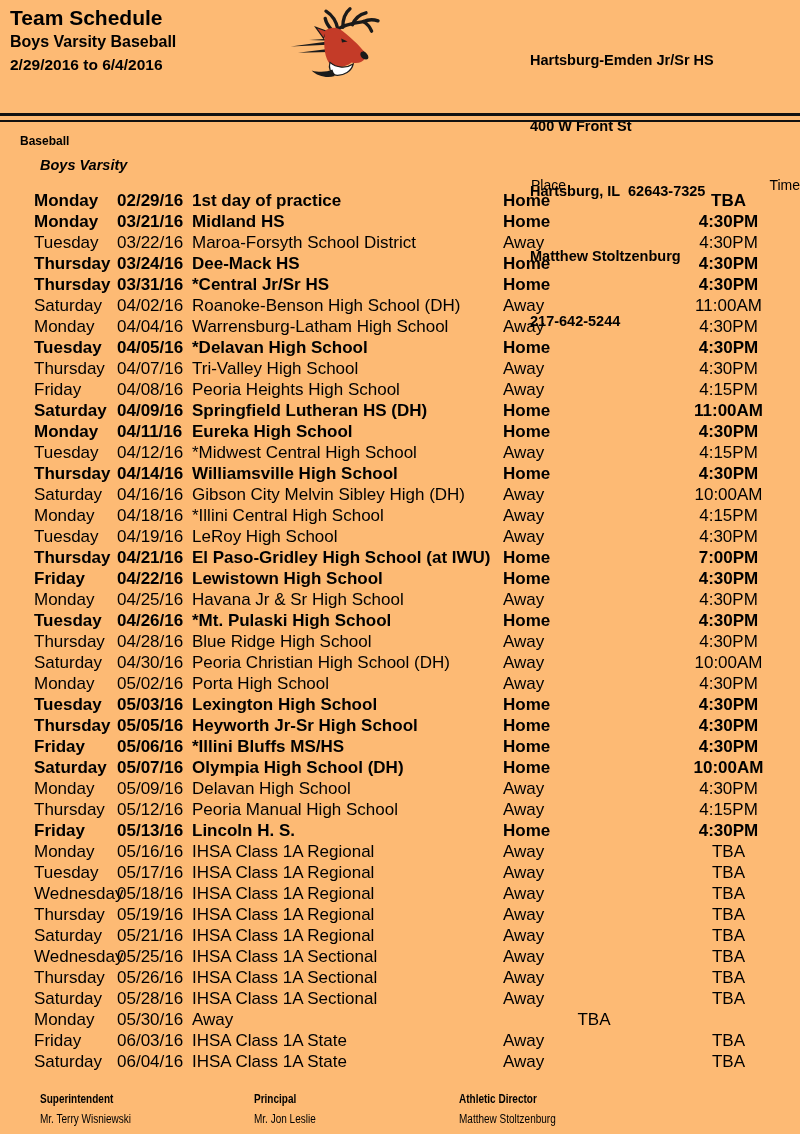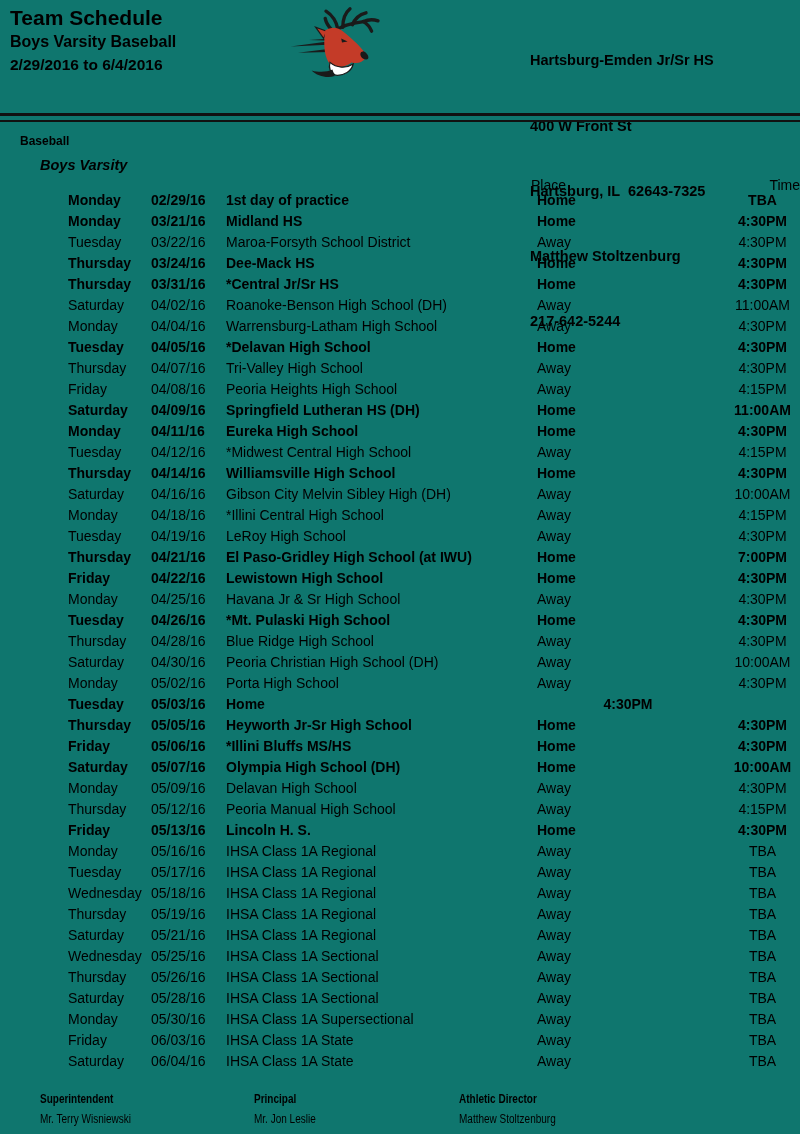--- a/index.html
+++ b/index.html
@@ -1,19 +1,19 @@
 <!DOCTYPE html>
 <html><head>
 <meta charset="utf-8">
 <style>
   html,body{margin:0;padding:0;background:#e8e8e8;}
   .page{
     position:relative;
     width:800px;height:1134px;
-    background:#0f766e;
+    background:#fdba74;
     font-family:"Liberation Sans", sans-serif;
     color:#000;
     overflow:hidden;
     margin:0 auto;
   }
   
   .title-block{position:absolute;left:10px;top:6px;}
   .doc-title{font-size:21px;font-weight:bold;line-height:24px;}
   .doc-subtitle{font-size:16px;font-weight:bold;line-height:20px;margin-top:2px;}
   .doc-range{font-size:15.5px;font-weight:bold;line-height:20px;margin-top:3px;}
@@ -35,23 +35,23 @@
 
   
   .col-headers{position:absolute;left:0;top:177px;width:652px;height:14px;font-size:14px;}
   .col-head-place{position:absolute;left:531px;top:0;}
   .col-head-time{position:absolute;left:713px;top:0;width:87px;text-align:right;}
 
   .rows{position:absolute;left:0;top:190px;width:800px;}
   .row{
     display:grid;
     grid-template-columns:83px 75px 311px 182px 87px;
-    padding-left:68px;
+    padding-left:34px;
     height:21px;
-    font-size:14px;
+    font-size:17px;
     line-height:21px;
     white-space:nowrap;
   }
   .row.home{font-weight:bold;}
   .cell{overflow:visible;}
   .c-time{text-align:center;}
 
   
   .officials{position:absolute;left:0;top:1089px;width:800px;height:45px;}
   .official{position:absolute;top:0;}
@@ -295,20 +295,21 @@
       <div class="row">
         <div class="cell c-day">Monday</div>
         <div class="cell c-date">05/02/16</div>
         <div class="cell c-event">Porta High School</div>
         <div class="cell c-place">Away</div>
         <div class="cell c-time">4:30PM</div>
       </div>
       <div class="row home">
         <div class="cell c-day">Tuesday</div>
         <div class="cell c-date">05/03/16</div>
+        <div class="cell c-event">Lexington High School</div>
         <div class="cell c-place">Home</div>
         <div class="cell c-time">4:30PM</div>
       </div>
       <div class="row home">
         <div class="cell c-day">Thursday</div>
         <div class="cell c-date">05/05/16</div>
         <div class="cell c-event">Heyworth Jr-Sr High School</div>
         <div class="cell c-place">Home</div>
         <div class="cell c-time">4:30PM</div>
       </div>
@@ -399,21 +400,20 @@
       <div class="row">
         <div class="cell c-day">Saturday</div>
         <div class="cell c-date">05/28/16</div>
         <div class="cell c-event">IHSA Class 1A Sectional</div>
         <div class="cell c-place">Away</div>
         <div class="cell c-time">TBA</div>
       </div>
       <div class="row">
         <div class="cell c-day">Monday</div>
         <div class="cell c-date">05/30/16</div>
-        <div class="cell c-event">IHSA Class 1A Supersectional</div>
         <div class="cell c-place">Away</div>
         <div class="cell c-time">TBA</div>
       </div>
       <div class="row">
         <div class="cell c-day">Friday</div>
         <div class="cell c-date">06/03/16</div>
         <div class="cell c-event">IHSA Class 1A State</div>
         <div class="cell c-place">Away</div>
         <div class="cell c-time">TBA</div>
       </div>

